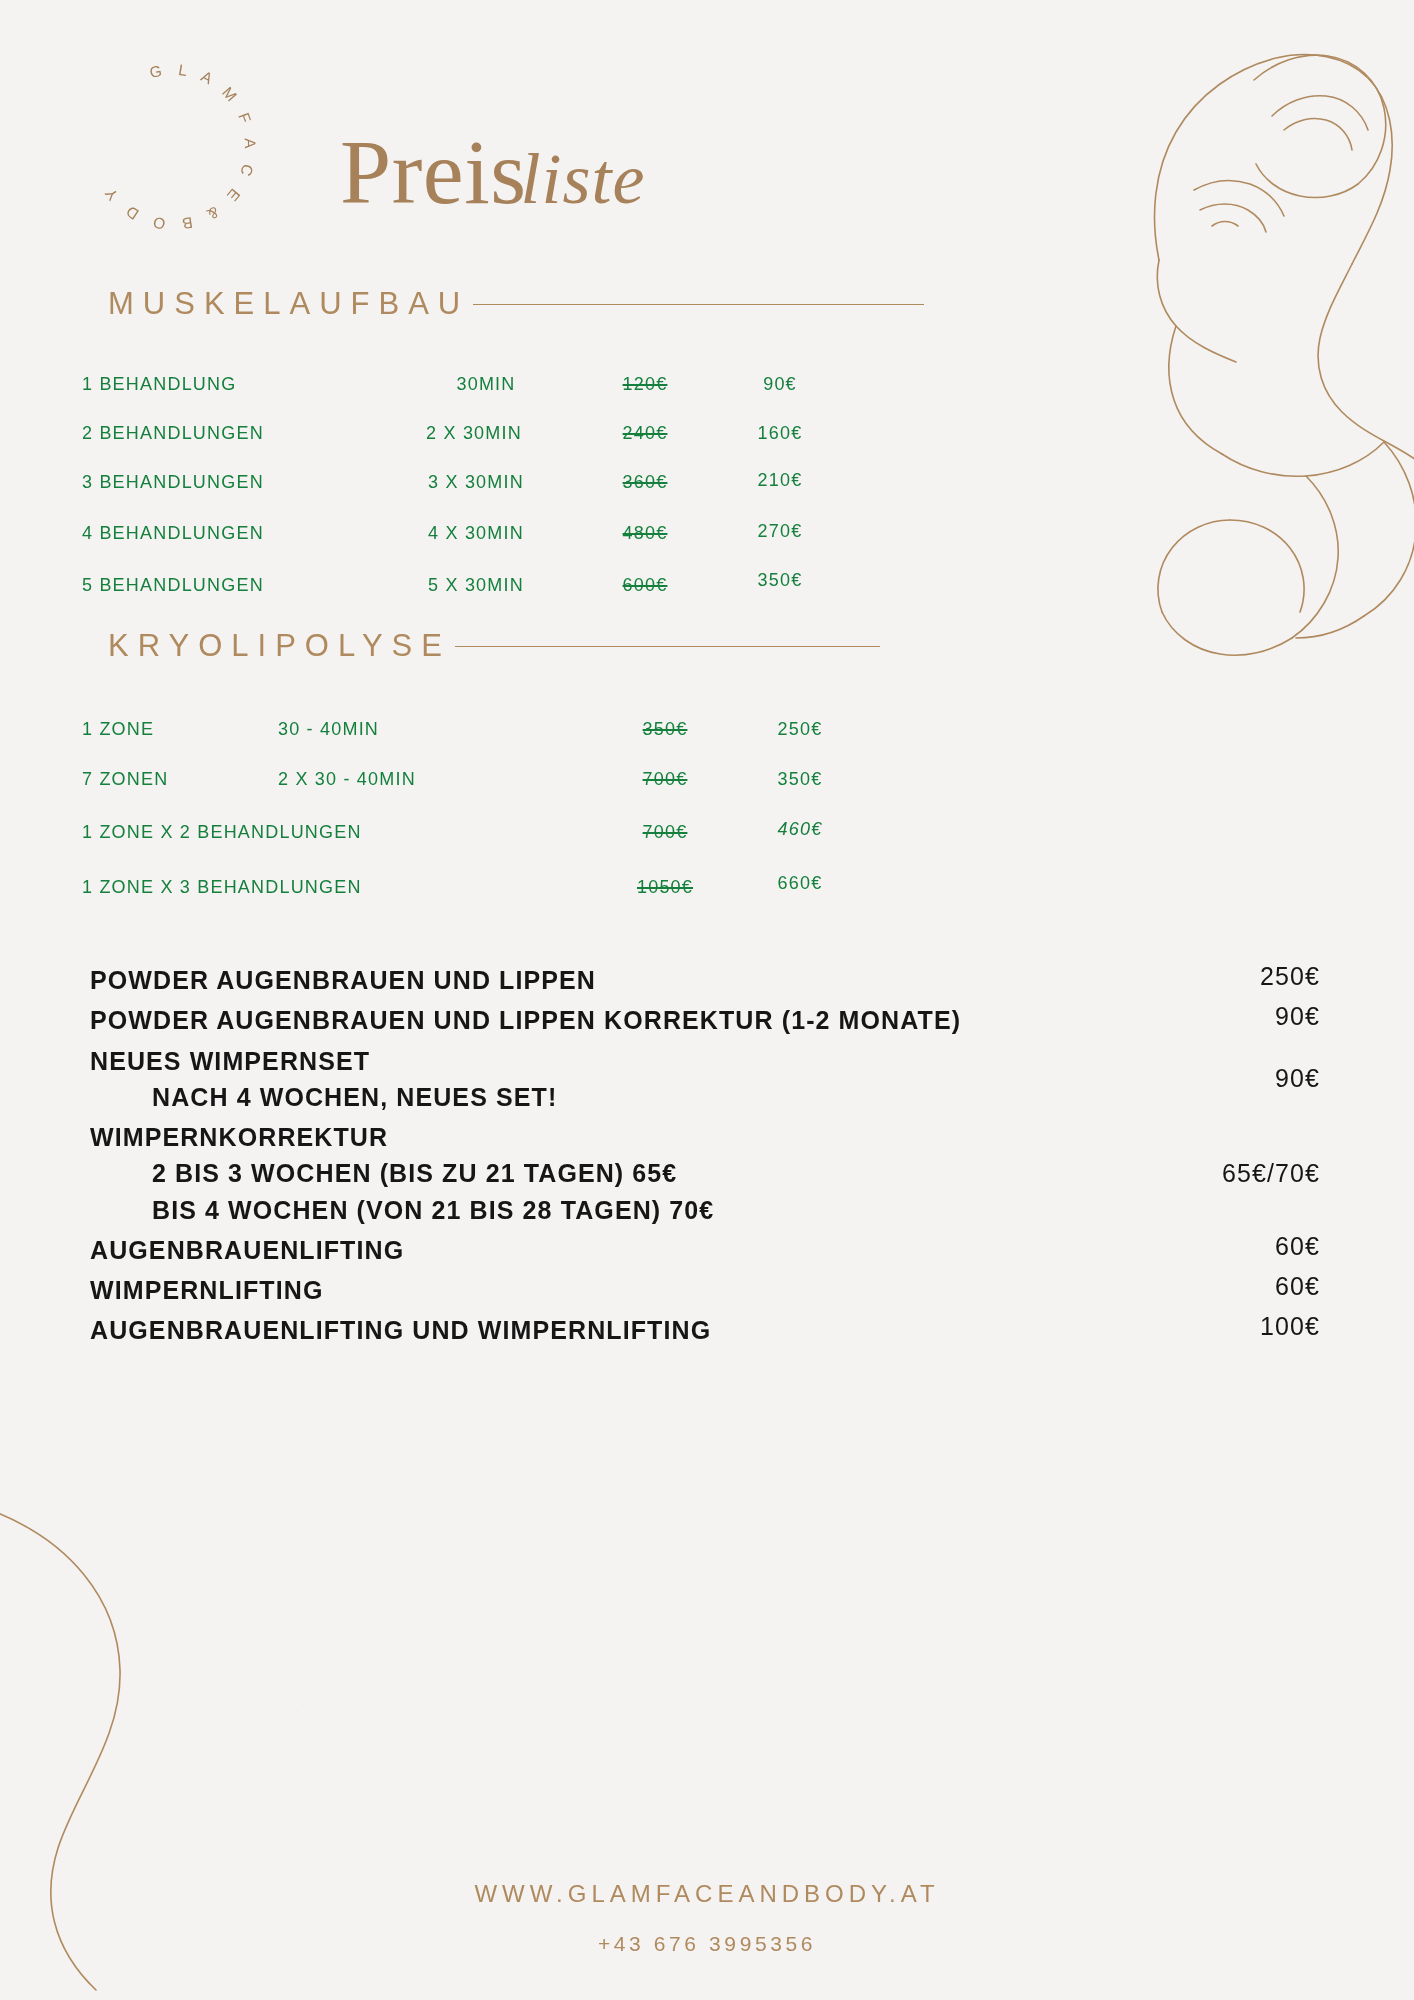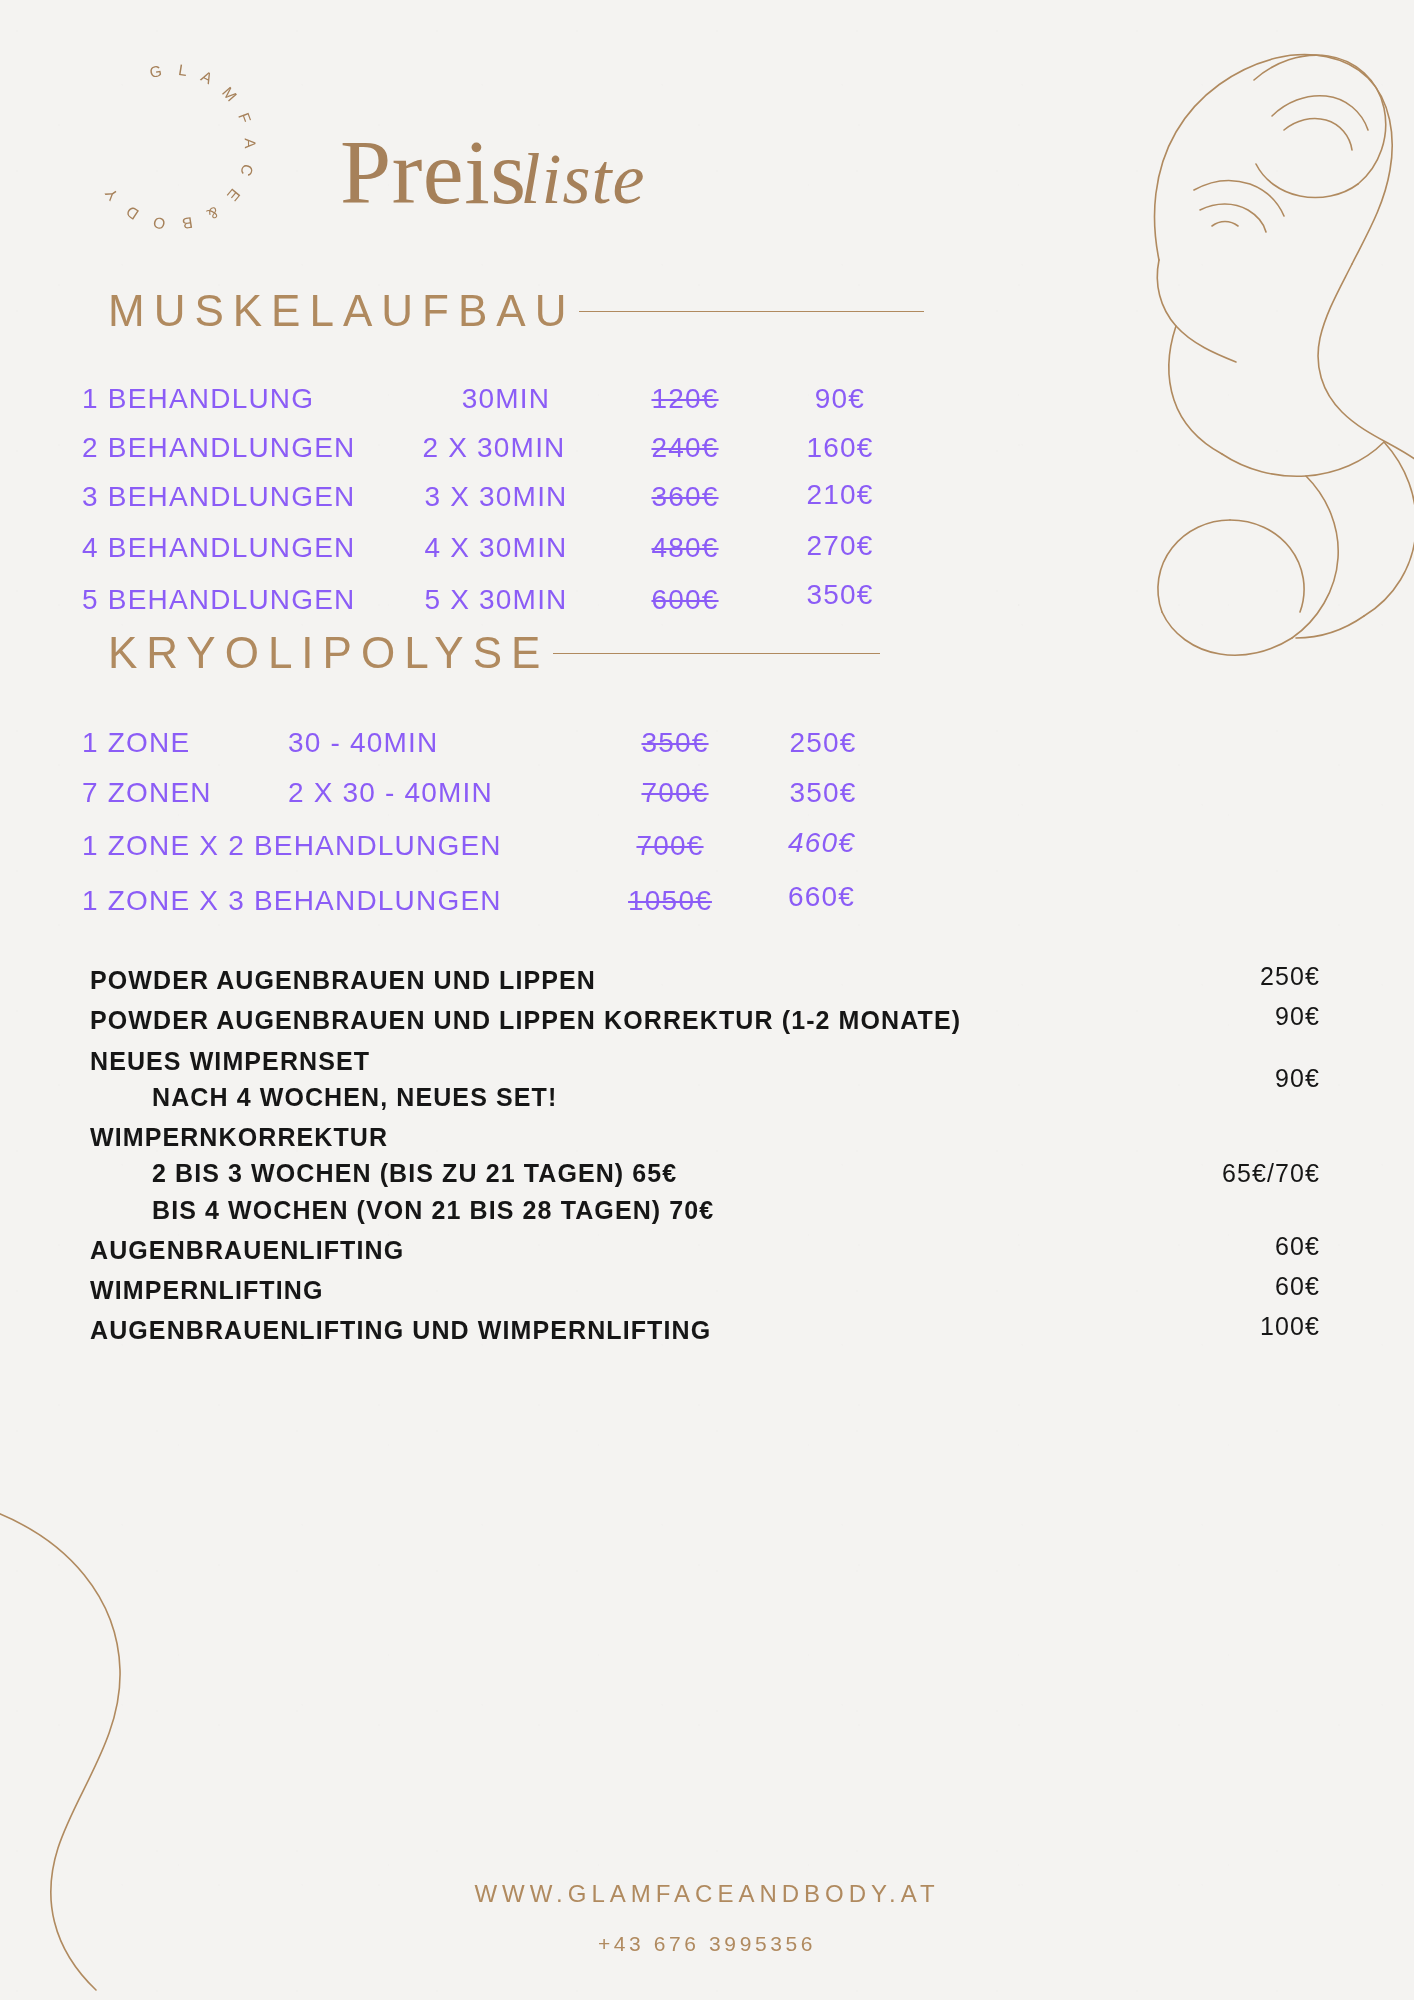--- a/index.html
+++ b/index.html
@@ -104,44 +104,43 @@
     letter-spacing: 1px;
   }
 
   
   .section-head {
     display: flex;
     align-items: center;
     white-space: nowrap;
   }
   .section-head .label {
-    font-size: 44px;
+    font-size: 31px;
     letter-spacing: 9px;
     color: #b08a5f;
     font-weight: 300;
   }
   .section-head .rule {
     flex: 1;
     height: 1px;
     background: #b08a5f;
     margin-left: 4px;
     min-width: 40px;
   }
 
   
   .rows { margin-top: 0; }
   .row {
     display: flex;
     align-items: baseline;
     white-space: nowrap;
-    font-size: 28px;
+    font-size: 18px;
     letter-spacing: 1.2px;
     font-weight: 300;
-    color: #8b5cf6;
-    gap: 20px;
+    color: #15803d;
   }
   .strike {
     text-decoration: line-through;
     text-decoration-thickness: 1.5px;
   }
 
   
   #muskel-section {
     position: absolute;
     left: 108px;

